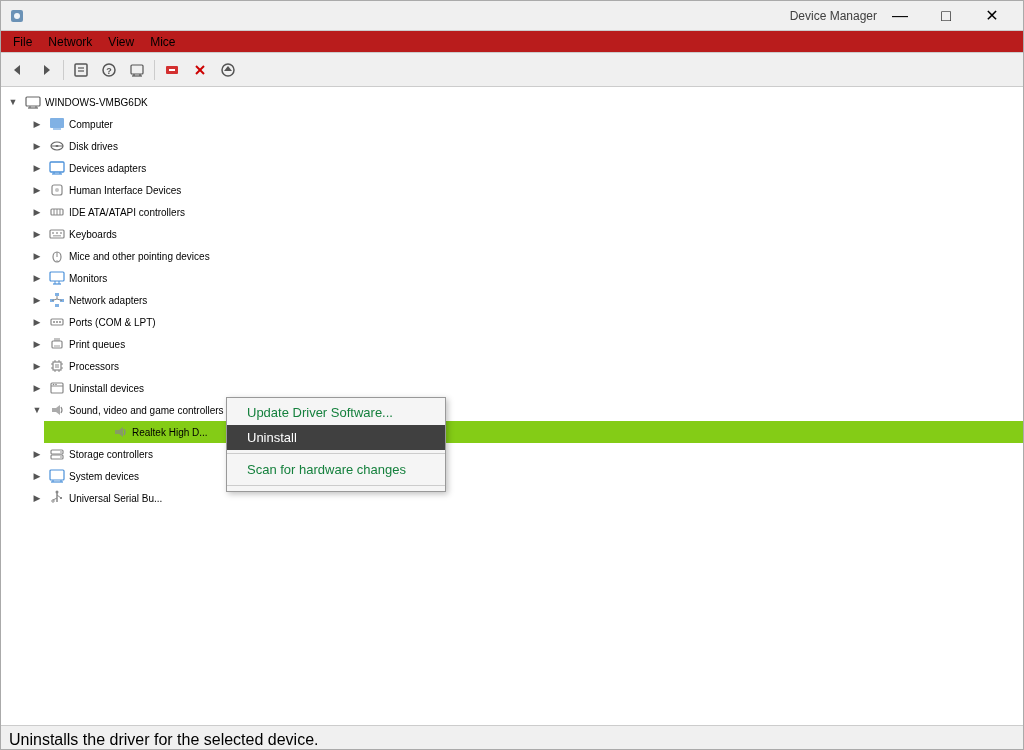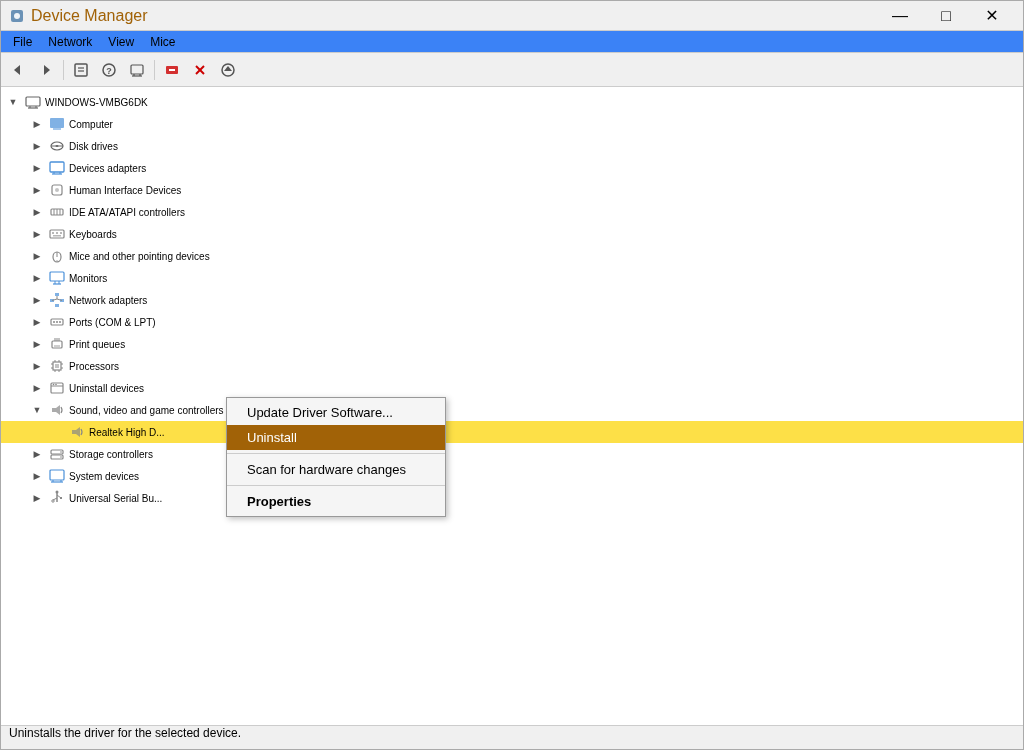--- a/index.html
+++ b/index.html
@@ -28,22 +28,23 @@
     .title-bar-icon {
       width: 16px;
       height: 16px;
       margin-right: 6px;
       display: flex;
       align-items: center;
       justify-content: center;
     }
     .title-bar-title {
       flex: 1;
-      font-size: 16px;
-      color: #a16207;
+      font-size: 12px;
+      color: #404040;
+      text-align: right;
     }
     .title-bar-buttons {
       display: flex;
       gap: 0;
     }
     .title-btn {
       width: 46px;
       height: 30px;
       display: flex;
       align-items: center;
@@ -53,21 +54,21 @@
       color: #000;
     }
 
     
     .menu-bar {
       height: 22px;
       display: flex;
       align-items: center;
       padding: 0 4px;
       border-bottom: 1px solid #ccc;
-      background: #3b82f6;
+      background: #b91c1c;
     }
     .menu-item {
       padding: 2px 8px;
       font-size: 12px;
       cursor: pointer;
       color: #000;
     }
 
     
     .toolbar {
@@ -107,21 +108,21 @@
     }
 
     .tree-item {
       display: flex;
       align-items: center;
       height: 22px;
       padding-left: 4px;
       cursor: pointer;
       white-space: nowrap;
     }
-    .tree-item.selected { background: #fde047; }
+    .tree-item.selected { background: #84cc16; margin-left: 43px; }
 
     .tree-expand {
       width: 16px;
       height: 16px;
       display: flex;
       align-items: center;
       justify-content: center;
       font-size: 9px;
       color: #555;
       cursor: pointer;
@@ -151,42 +152,42 @@
       border: 1px solid #999;
       box-shadow: 2px 2px 6px rgba(0,0,0,0.25);
       min-width: 220px;
       z-index: 100;
       padding: 2px 0;
     }
     .ctx-item {
       padding: 5px 20px;
       font-size: 13px;
       cursor: pointer;
-      color: #000000;
+      color: #15803d;
     }
     .ctx-item.highlighted {
-      background: #a16207;
+      background: #404040;
       color: #fff;
     }
     .ctx-item.bold { font-weight: bold; }
     .ctx-separator {
       height: 1px;
       background: #ccc;
       margin: 3px 0;
     }
 
     
     .status-bar {
       height: 24px;
       border-top: 1px solid #ccc;
       background: #f0f0f0;
       display: flex;
-      align-items: flex-start;
+      align-items: flex-end;
       padding: 0 8px;
-      font-size: 12px;
+      font-size: 16px;
       color: #000;
     }
 
     
     .icon-computer { color: #4a90d9; }
     .icon-display { color: #4a90d9; }
     .icon-monitor { color: #4a90d9; }
     .icon-network { color: #4a90d9; }
     .icon-pc { color: #888; }
   </style>
@@ -518,20 +519,19 @@
     </div>
     <div class="tree-label">Universal Serial Bu...</div>
   </div>
 
   <div class="context-menu">
     <div class="ctx-item">Update Driver Software...</div>
     <div class="ctx-item highlighted">Uninstall</div>
     <div class="ctx-separator"></div>
     <div class="ctx-item">Scan for hardware changes</div>
     <div class="ctx-separator"></div>
-    <div class="ctx-item bold">Properties</div>
   </div>
 
 </div>
 
 <div class="status-bar">
   <span>Uninstalls the driver for the selected device.</span>
 </div>
 
 </body></html>

